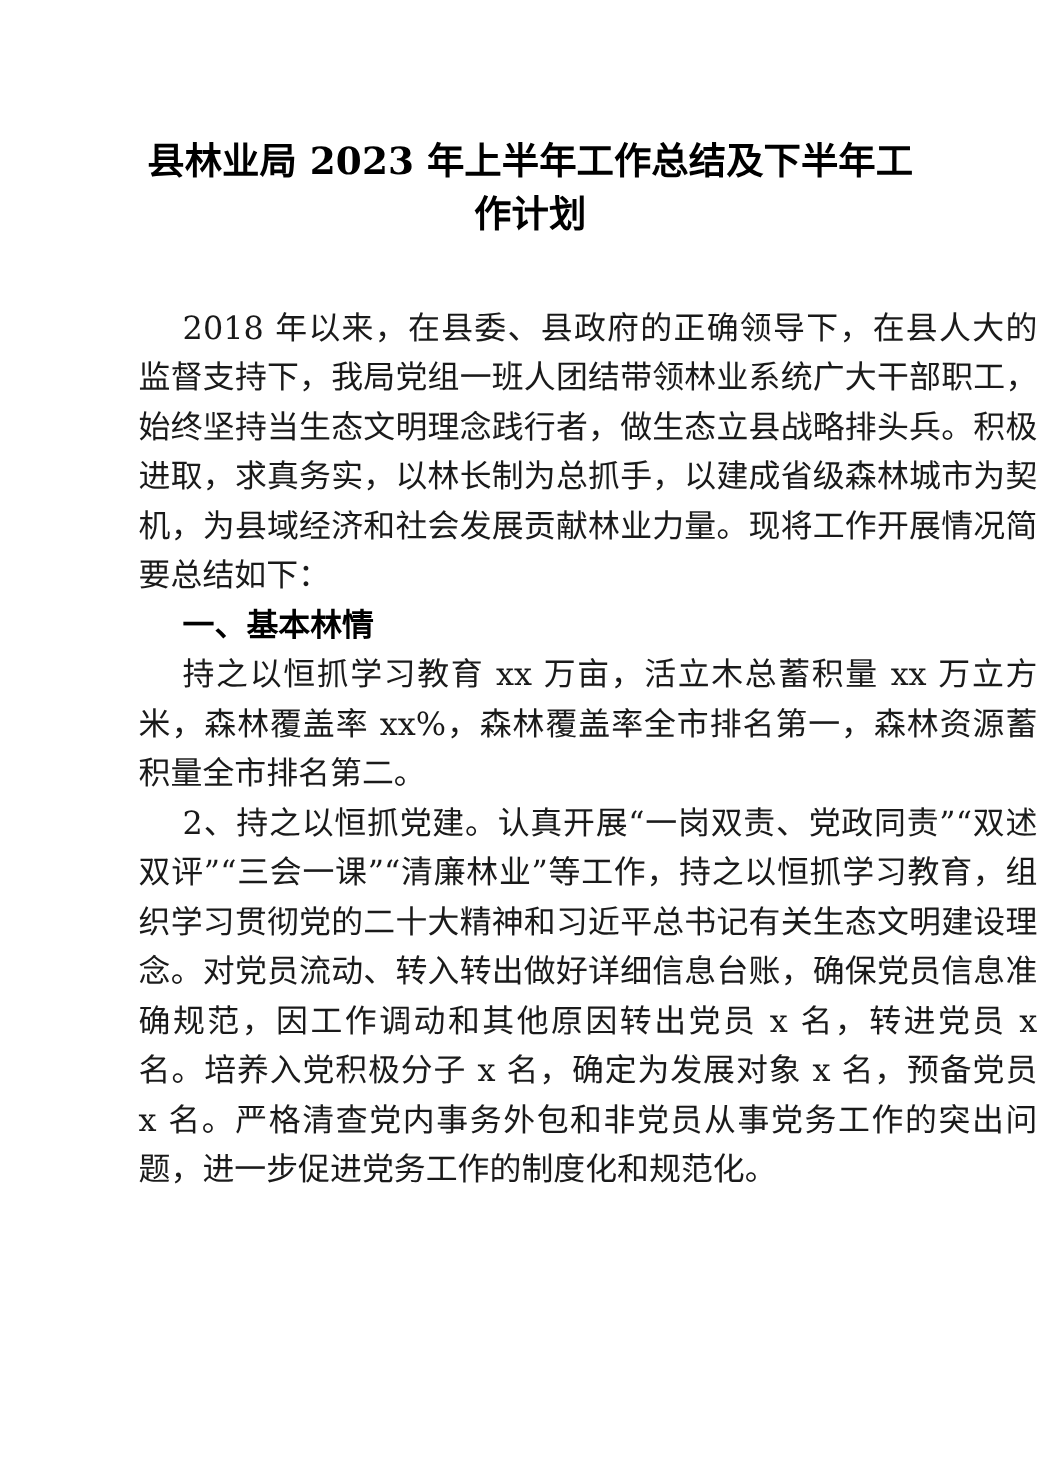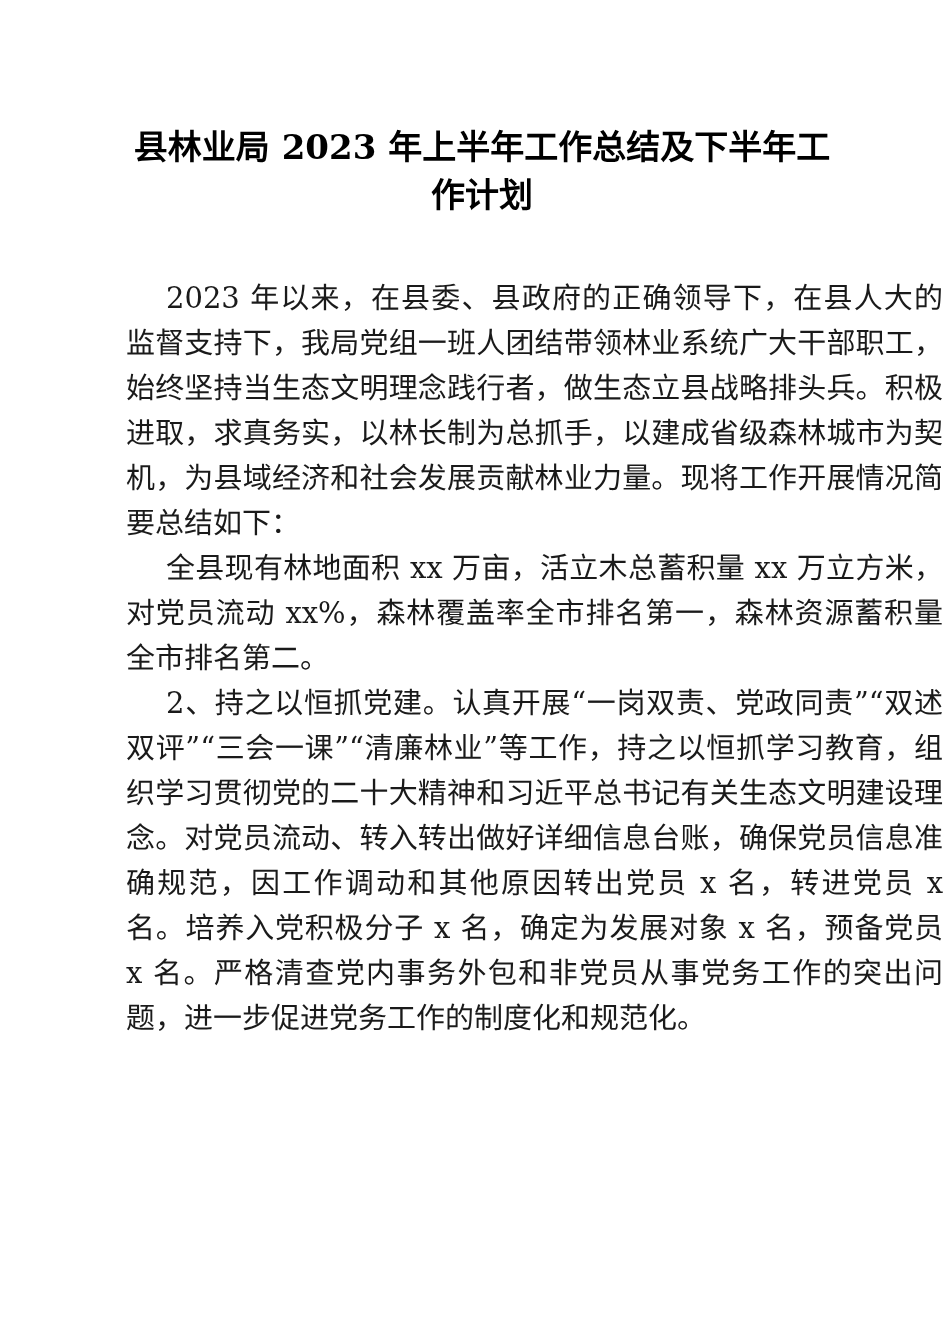--- a/index.html
+++ b/index.html
@@ -55,21 +55,22 @@
     color: #000000;
   }
 </style>
 </head>
 <body>
 
 <div class="page">
   <div class="doc">
     <h1 class="title">县林业局 2023 年上半年工作总结及下半年工作计划</h1>
 
-    <p class="para para-first">2023 年以来，在县委、县政府的正确领导下，在县人大的监督支持下，我局党组一班人团结带领林业系统广大干部职工，始终坚持当生态文明理念践行者，做生态立县战略排头兵。积极进取，求真务实，以林长制为总抓手，以建成省级森林城市为契机，为县域经济和社会发展贡献林业力量。现将工作开展情况简要总结如下：</p>
+    <p class="para para-first">2018 年以来，在县委、县政府的正确领导下，在县人大的监督支持下，我局党组一班人团结带领林业系统广大干部职工，始终坚持当生态文明理念践行者，做生态立县战略排头兵。积极进取，求真务实，以林长制为总抓手，以建成省级森林城市为契机，为县域经济和社会发展贡献林业力量。现将工作开展情况简要总结如下：</p>
 
+    <h2 class="heading">一、基本林情</h2>
 
-    <p class="para">全县现有林地面积 xx 万亩，活立木总蓄积量 xx 万立方米，对党员流动 xx%，森林覆盖率全市排名第一，森林资源蓄积量全市排名第二。</p>
+    <p class="para">持之以恒抓学习教育 xx 万亩，活立木总蓄积量 xx 万立方米，森林覆盖率 xx%，森林覆盖率全市排名第一，森林资源蓄积量全市排名第二。</p>
 
 
     <p class="para">2、持之以恒抓党建。认真开展“一岗双责、党政同责”“双述双评”“三会一课”“清廉林业”等工作，持之以恒抓学习教育，组织学习贯彻党的二十大精神和习近平总书记有关生态文明建设理念。对党员流动、转入转出做好详细信息台账，确保党员信息准确规范，因工作调动和其他原因转出党员 x 名，转进党员 x 名。培养入党积极分子 x 名，确定为发展对象 x 名，预备党员 x 名。严格清查党内事务外包和非党员从事党务工作的突出问题，进一步促进党务工作的制度化和规范化。</p>
   </div>
 </div>
 
 </body></html>

